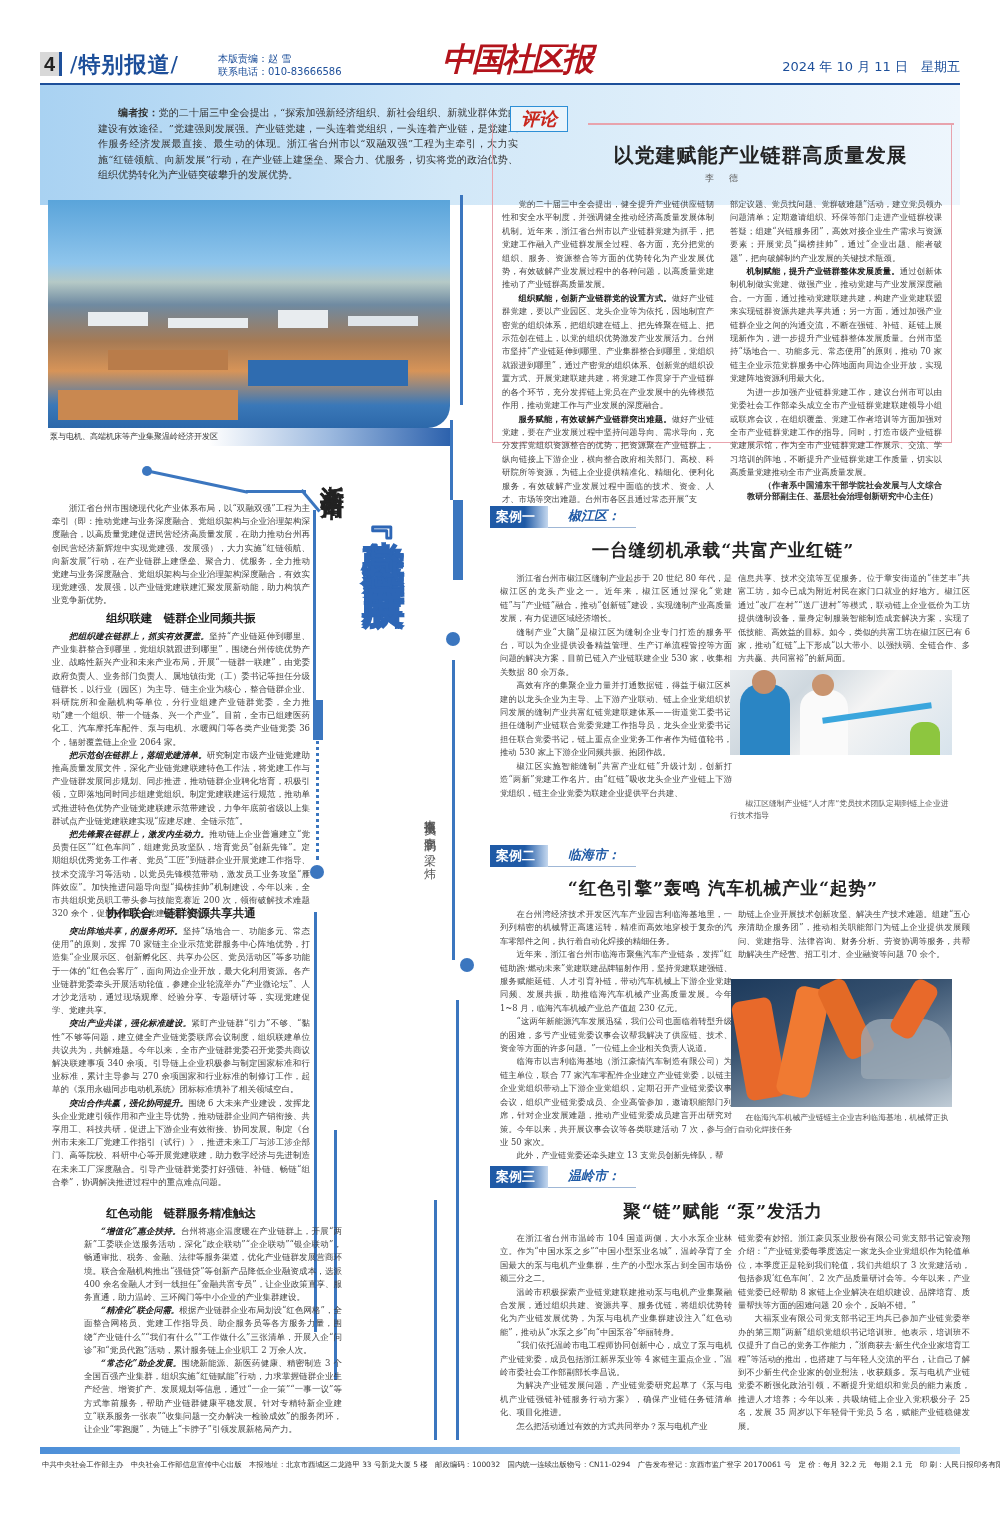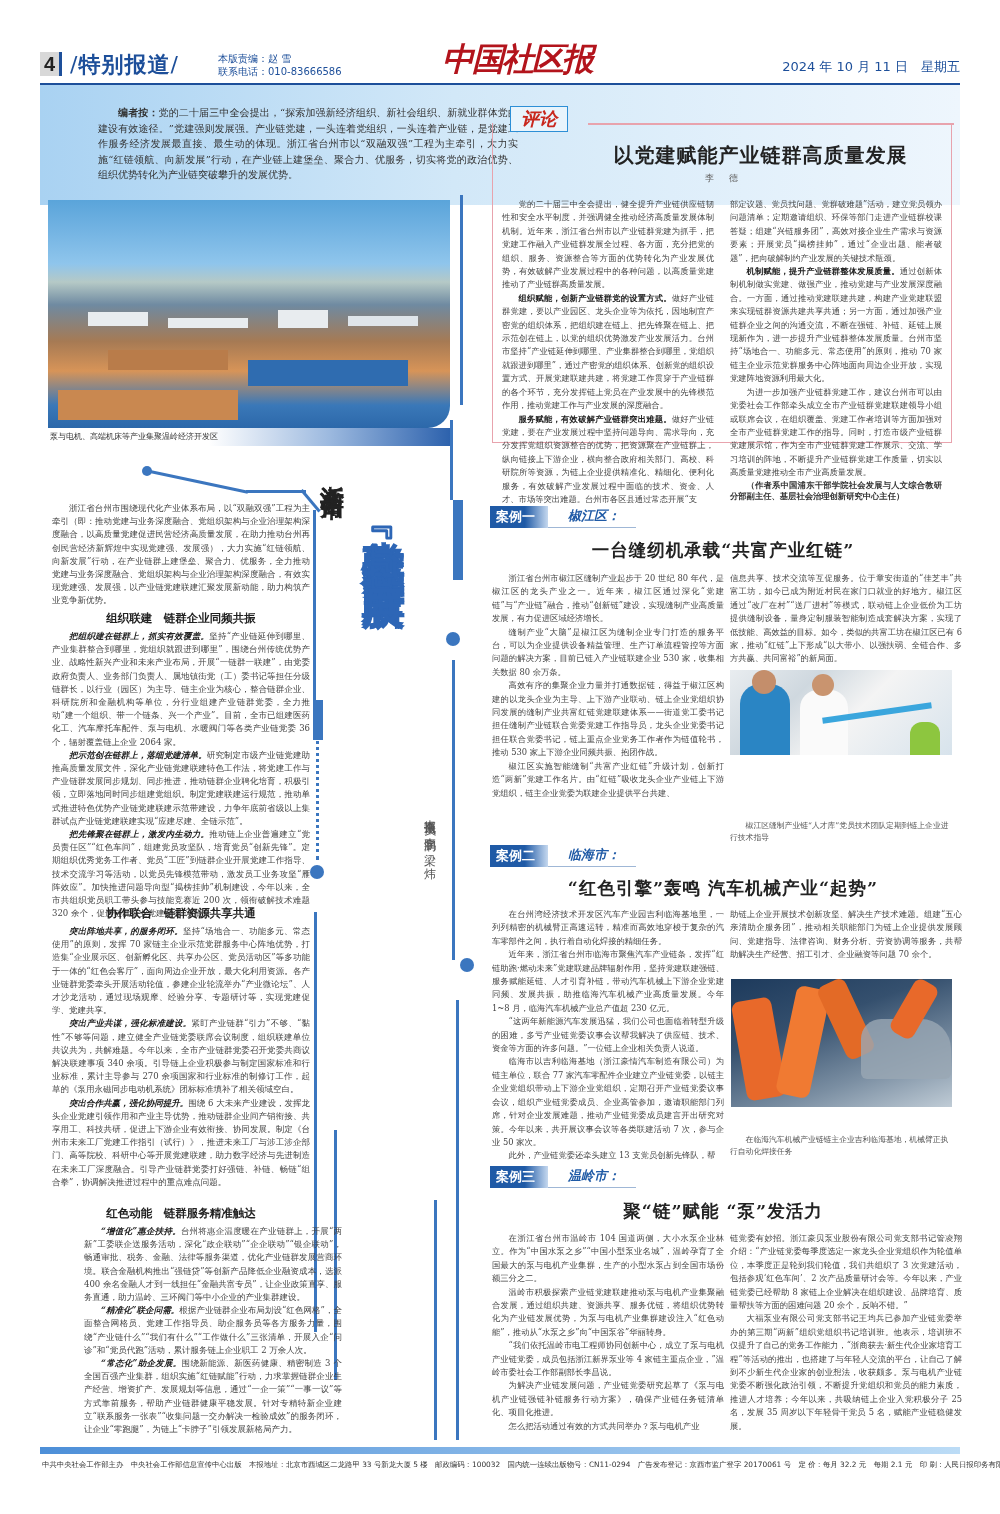--- a/index.html
+++ b/index.html
@@ -45,34 +45,34 @@
 
   
   .comment-box { position: absolute; left: 492px; top: 123px; width: 460px; height: 320px; border: 1.5px solid #e8a3ad; border-top: none; }
   .comment-topline { position: absolute; left: 588px; top: 123px; width: 366px; height: 1.5px; background: #e8a3ad; }
   .comment-tag { position: absolute; left: 510px; top: 106px; width: 58px; height: 26px; border: 1px solid #2d8fd6; background: #e8f4fc; font: italic bold 18px "DejaVu Serif", serif; color: #c9281e; text-align: center; line-height: 24px; }
   .comment-title { position: absolute; left: 492px; top: 142px; width: 537px; text-align: center; font: bold 20px "DejaVu Serif", serif; color: #222; letter-spacing: 1px; }
   .comment-author { position: absolute; left: 492px; top: 172px; width: 465px; text-align: center; font: 9px "DejaVu Serif", serif; color: #666; letter-spacing: 6px; }
   .ccol { position: absolute; top: 198px; width: 212px; font: 8.3px "DejaVu Serif", serif; line-height: 13.4px; color: #444; text-align: justify; }
   .ccol p { text-indent: 2em; }
   .ccol p b { font-weight: bold; color: #222; font-family: "DejaVu Sans", sans-serif; }
-  .ccol .note { font: bold 8.3px "DejaVu Sans", sans-serif; color: #333; }
+  .ccol .note { font: bold 8.3px "DejaVu Sans", sans-serif; color: #333; margin-left: 17px; }
 
   
   .case-tag { position: absolute; left: 490px; width: 150px; height: 22px; }
   .case-tag .lab { position: absolute; left: 0; top: 0; width: 58px; height: 22px; background: linear-gradient(90deg, #1f5aa6 60%, #c5d8ef 100%); color: #fff; font: bold 13px "DejaVu Sans", sans-serif; line-height: 22px; padding-left: 6px; }
   .case-tag .loc { position: absolute; left: 78px; top: 1px; font: italic bold 13px "DejaVu Serif", serif; color: #1f5aa6; }
   .case-tag .uline { position: absolute; left: 58px; top: 21px; width: 88px; height: 1px; background: #9fb7d6; }
   .case-title { position: absolute; left: 490px; width: 466px; text-align: center; font: bold 17.5px "DejaVu Serif", serif; color: #222; letter-spacing: 1px; }
 
-  .rcol { position: absolute; width: 232px; font: 8.3px "DejaVu Serif", serif; line-height: 13.4px; color: #444; text-align: justify; }
+  .rcol { position: absolute; width: 232px; font: 8.3px "DejaVu Serif", serif; line-height: 13.4px; color: #444; text-align: justify; margin-left: 8px; }
   .rcol p { text-indent: 2em; }
 
   .photo { position: absolute; overflow: hidden; }
-  .caption { position: absolute; font: 7.8px "DejaVu Serif", serif; color: #555; line-height: 12px; text-indent: 2em; margin-top: 22px; }
+  .caption { position: absolute; font: 7.8px "DejaVu Serif", serif; color: #555; line-height: 12px; text-indent: 2em; }
 
   
   .rule-bottom { position: absolute; left: 40px; top: 1447px; width: 920px; height: 7px; background: linear-gradient(90deg, #4d8fd8, #bcdcf6); }
   .footer { position: absolute; left: 42px; top: 1460px; width: 916px; font: 7.4px "DejaVu Sans", sans-serif; color: #333; white-space: nowrap; }
 </style>
 </head>
 <body>
 
 <div class="masthead">
   <div class="page-num">4</div>

